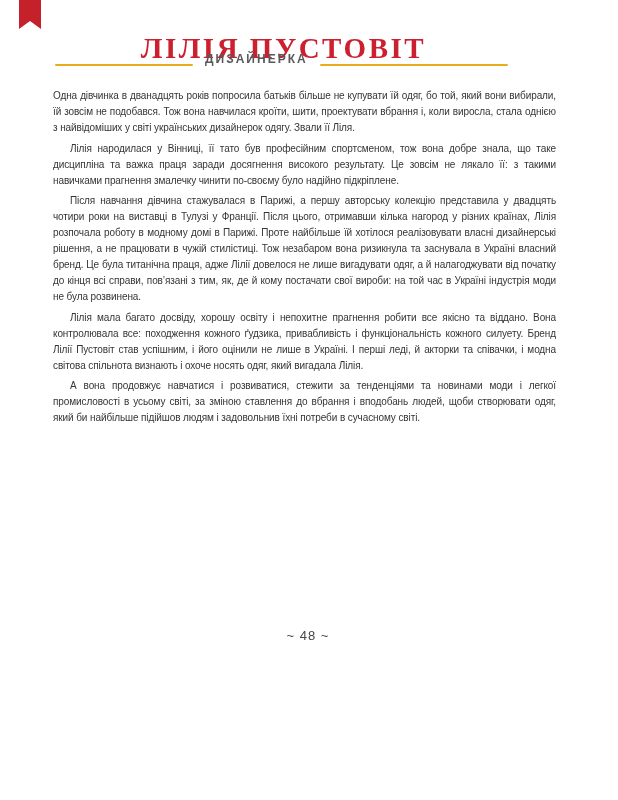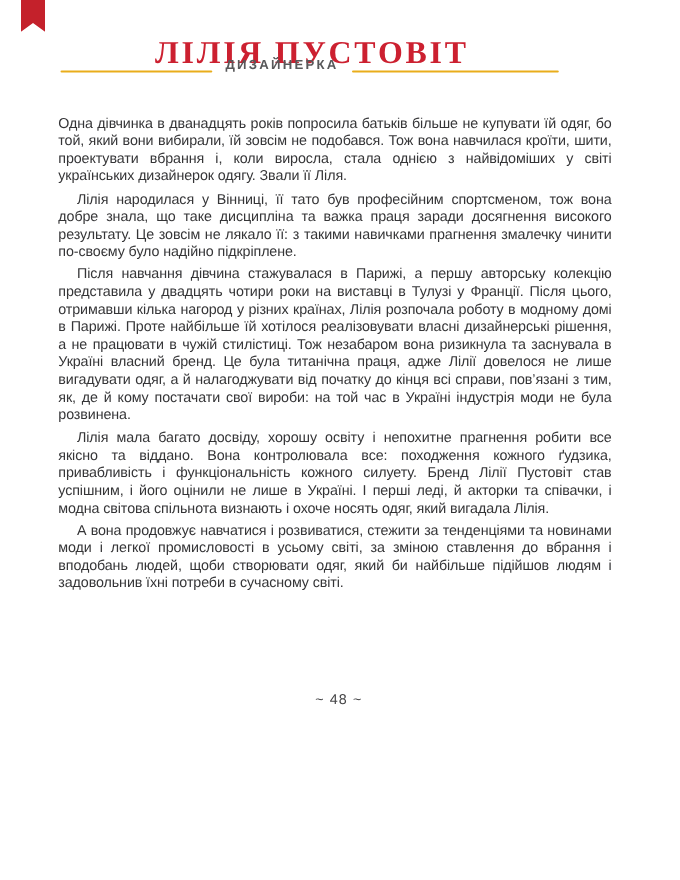--- a/index.html
+++ b/index.html
@@ -55,23 +55,23 @@
     flex: 0 0 auto;
     font-size: 12px;
     font-weight: 700;
     letter-spacing: 2px;
     color: #58585a;
     white-space: nowrap;
   }
   
   .article {
     position: absolute;
-    left: 53px; top: 104px;
+    left: 53px; top: 88px;
     width: 503px;
-    font-size: 13px;
+    font-size: 10px;
     line-height: 16px;
     letter-spacing: -0.1px;
     color: #353537;
     text-align: justify;
   }
   .article p {
     margin: 0 0 4.5px 0;
   }
   .article p.indent { text-indent: 17px; }
   .page-number {

